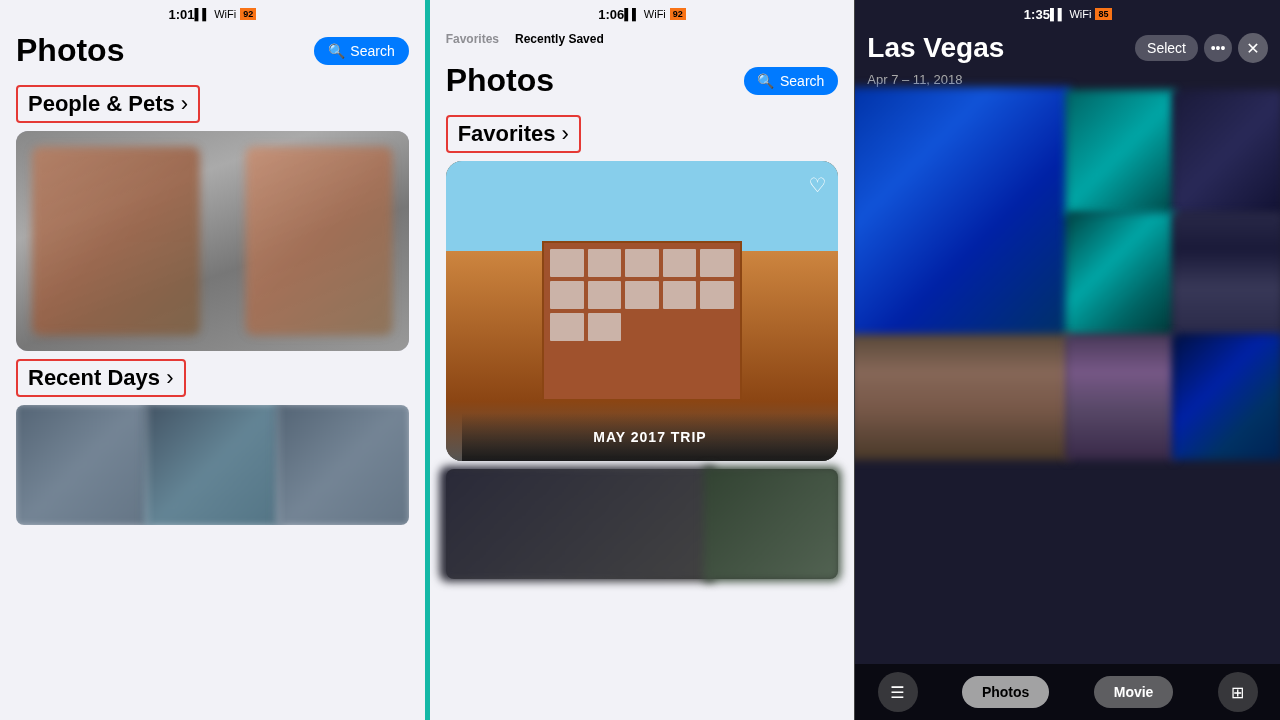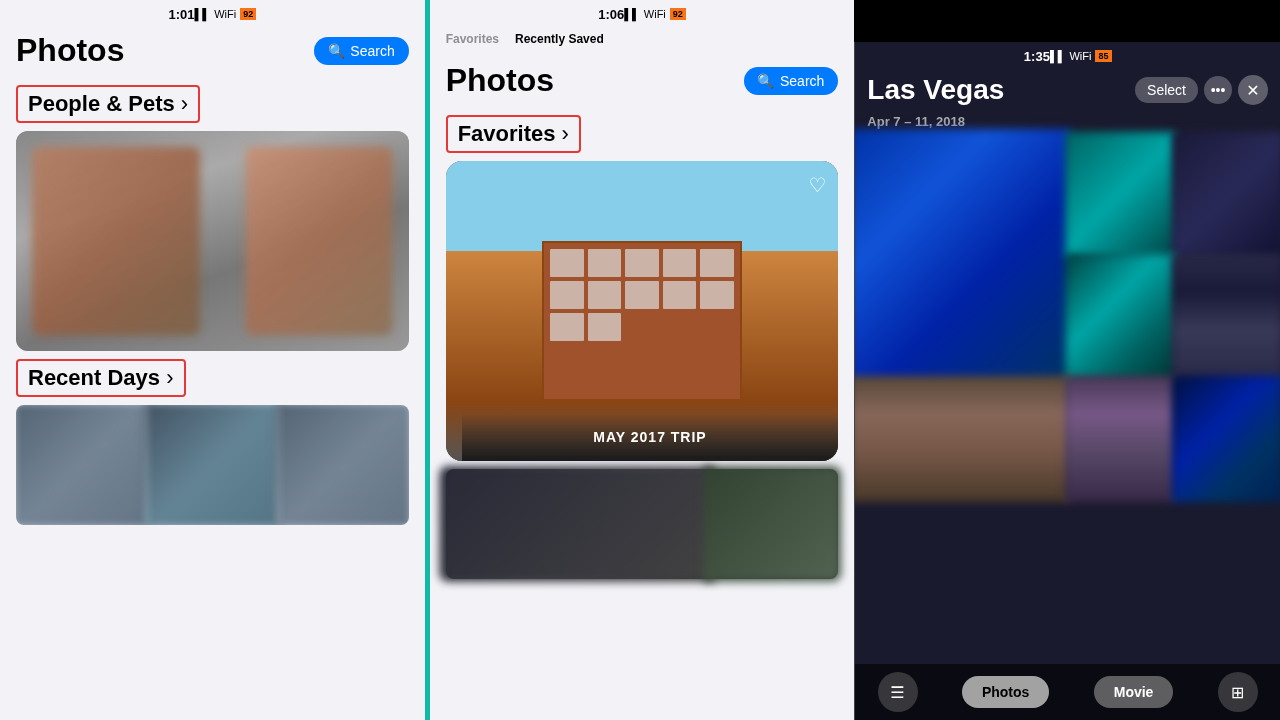--- a/index.html
+++ b/index.html
@@ -302,21 +302,20 @@
       font-size: 28px;
       font-weight: 700;
       color: #ffffff;
     }
 
     .lv-date {
       font-size: 13px;
       color: #aaa;
       padding: 0 12px;
       margin-bottom: 6px;
-      font-weight: bold;
     }
 
     .lv-actions {
       display: flex;
       align-items: center;
       gap: 6px;
     }
 
     .lv-btn {
       background: rgba(255,255,255,0.25);
@@ -603,21 +602,21 @@
     <div class="strip-left blurred">
       <div class="pixel-overlay"></div>
     </div>
     <div class="strip-right blurred">
       <div class="pixel-overlay"></div>
     </div>
   </div>
 
 </div>
 
-<div class="phone-screen screen-3" style="position: relative; margin-top: 42px;">
+<div class="phone-screen screen-3" style="position: relative;">
 
   <div class="status-bar status-bar-dark">
     <span class="status-time status-time-white">1:35</span>
     <div class="status-icons">
       <span class="status-icon status-icon-white">▌▌</span>
       <span class="status-icon status-icon-white">WiFi</span>
       <span class="battery-badge">85</span>
     </div>
   </div>
 

